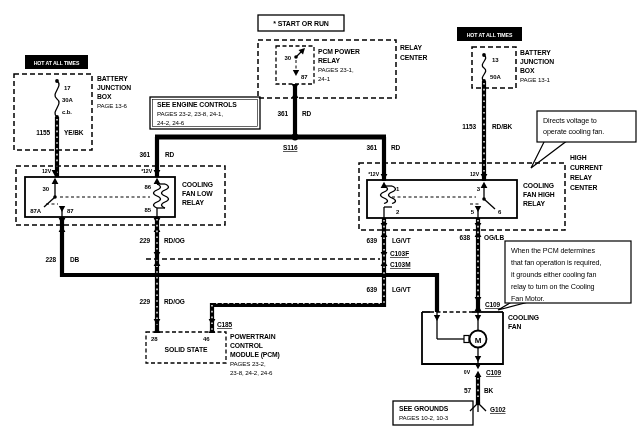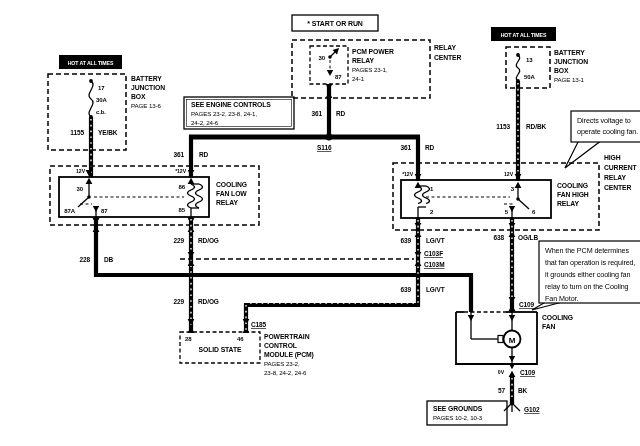--- a/index.html
+++ b/index.html
@@ -1,16 +1,16 @@
 <!DOCTYPE html>
 <html><head>
 <meta charset="utf-8">
 <style>
   html,body{margin:0;padding:0;background:#ffffff;}
-  .stage{width:605px;height:446px;position:relative;background:#b91c1c;margin-left:34px;}
+  .stage{width:605px;height:446px;position:relative;background:#b91c1c;}
   svg text{font-family:"Liberation Sans",sans-serif;fill:#000;font-weight:bold;letter-spacing:-0.1px;}
   .t7{font-size:7px}.t68{font-size:6.8px}.t65{font-size:6.5px}.t6{font-size:6px}
   .t62{font-size:6.2px}.t5{font-size:5.2px}.t8{font-size:8px}
   .pl{font-weight:normal}
   .note{font-size:7.2px;font-weight:normal}
   .am{text-anchor:middle}.ae{text-anchor:end}
   .wt{fill:#fff}
   .u{text-decoration:underline}
   .bx{fill:none;stroke:#000;stroke-width:1.8}
   .bx1{fill:none;stroke:#000;stroke-width:1.3}

